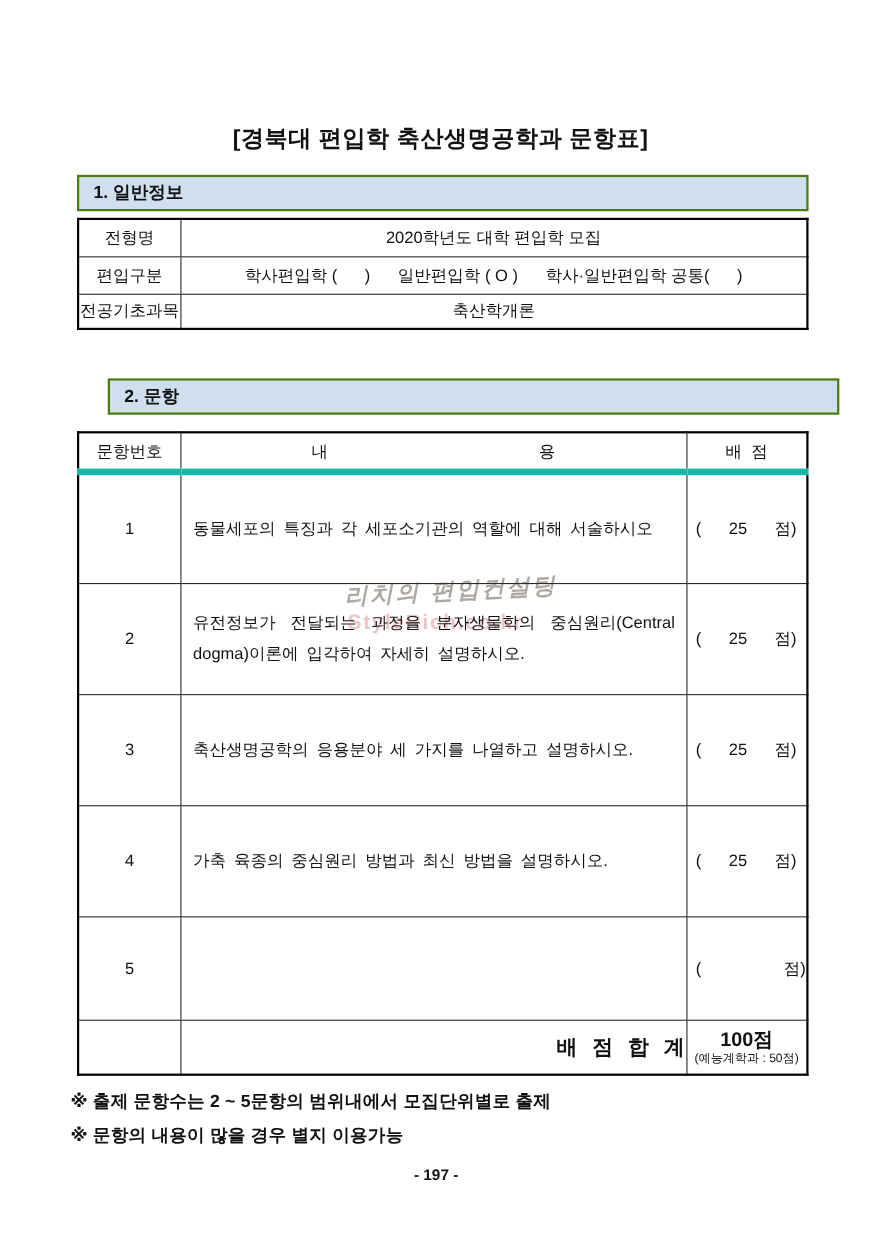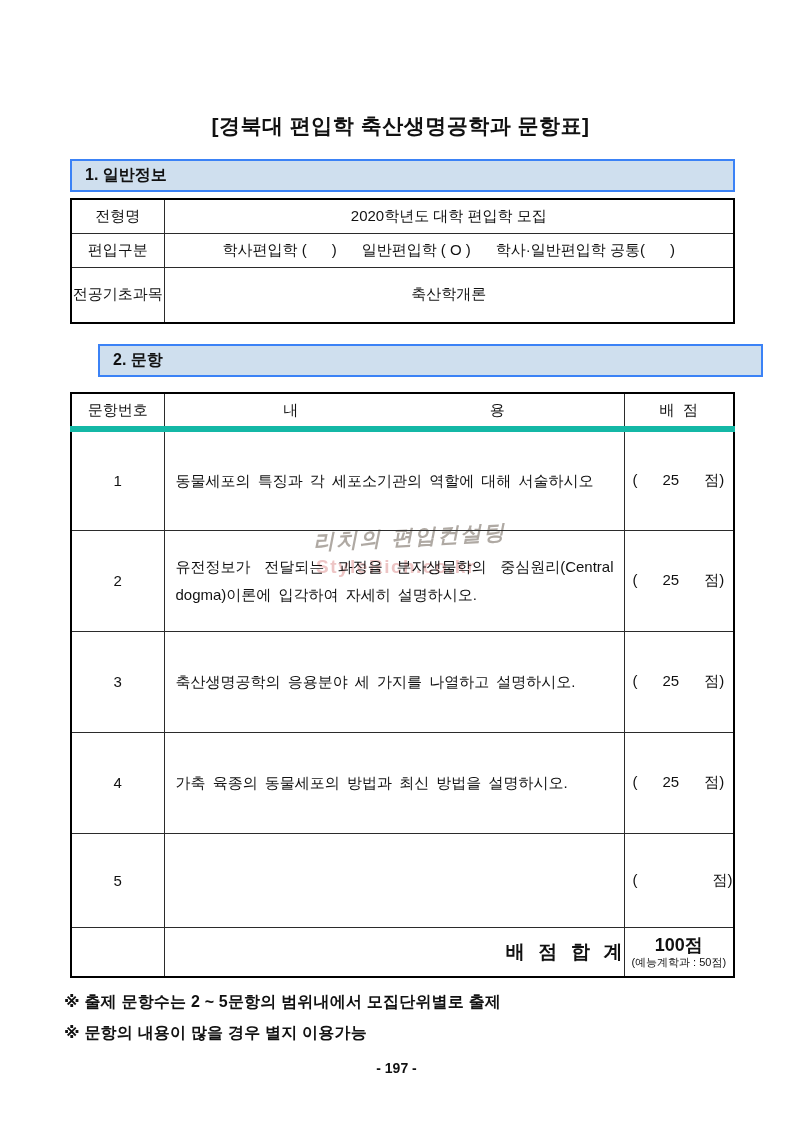--- a/index.html
+++ b/index.html
@@ -13,39 +13,39 @@
   }
 
   .doc-title {
     position: absolute; top: 112px; left: 4px; width: 100%;
     text-align: center; font-size: 21px; font-weight: bold;
     letter-spacing: 0.5px;
   }
 
   .section-header {
     position: absolute; left: 70px; width: 665px; height: 33px;
-    border: 2px solid #3b82f6;
+    border: 2px solid #4d7c0f;
     display: flex; align-items: center;
     padding-left: 13px;
     font-size: 16px; font-weight: bold;
   }
   #sec1-header { top: 159px; }
   #sec2-header { top: 344px; }
 
   table { border-collapse: collapse; position: absolute; left: 70px; width: 665px; table-layout: fixed; }
   table, td, th { border: 1px solid #2b2b2b; }
   table { border: 2px solid #000; }
 
   #info-table { top: 198px; }
   #info-table td { font-size: 15px; vertical-align: middle; }
   #info-table .lbl { width: 93px; text-align: center; font-weight: normal; }
   #info-table .val { text-align: center; white-space: pre; }
   #info-table tr:nth-child(1) td { height: 34px; margin-top: 40px; }
   #info-table tr:nth-child(2) td { height: 34px; }
-  #info-table tr:nth-child(3) td { height: 56px; }
+  #info-table tr:nth-child(3) td { height: 32px; }
 
   #q-table { top: 392px; }
   #q-table td { font-size: 15px; vertical-align: middle; background: transparent; }
   #q-table .col-no { width: 93px; }
   #q-table .col-score { width: 110px; }
   #q-table thead td {
     height: 36px; text-align: center; white-space: pre;
     border-bottom: 6px solid #14b8a6;
   }
   #q-table .cell-no { text-align: center; }
@@ -141,21 +141,21 @@
       <td class="cell-content">유전정보가 전달되는 과정을 분자생물학의 중심원리(Central dogma)이론에 입각하여 자세히 설명하시오.</td>
       <td class="cell-score">(      25      점)</td>
     </tr>
     <tr class="qrow">
       <td class="cell-no">3</td>
       <td class="cell-content">축산생명공학의 응용분야 세 가지를 나열하고 설명하시오.</td>
       <td class="cell-score">(      25      점)</td>
     </tr>
     <tr class="qrow">
       <td class="cell-no">4</td>
-      <td class="cell-content">가축 육종의 동물세포의 방법과 최신 방법을 설명하시오.</td>
+      <td class="cell-content">가축 육종의 중심원리 방법과 최신 방법을 설명하시오.</td>
       <td class="cell-score">(      25      점)</td>
     </tr>
     <tr class="qrow qrow-last">
       <td class="cell-no">5</td>
       <td class="cell-content"></td>
       <td class="cell-score">(                  점)</td>
     </tr>
     <tr class="total-row">
       <td class="cell-no"></td>
       <td class="total-label">배  점  합  계</td>

